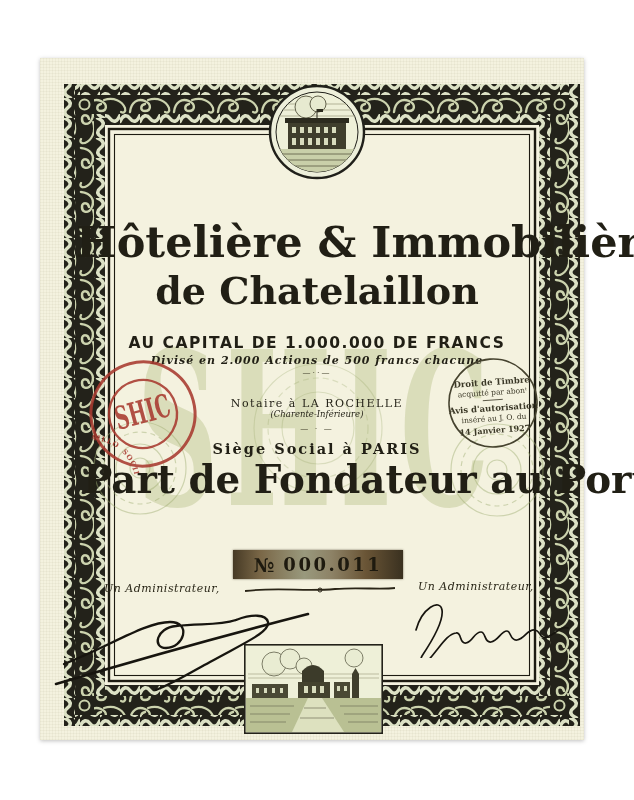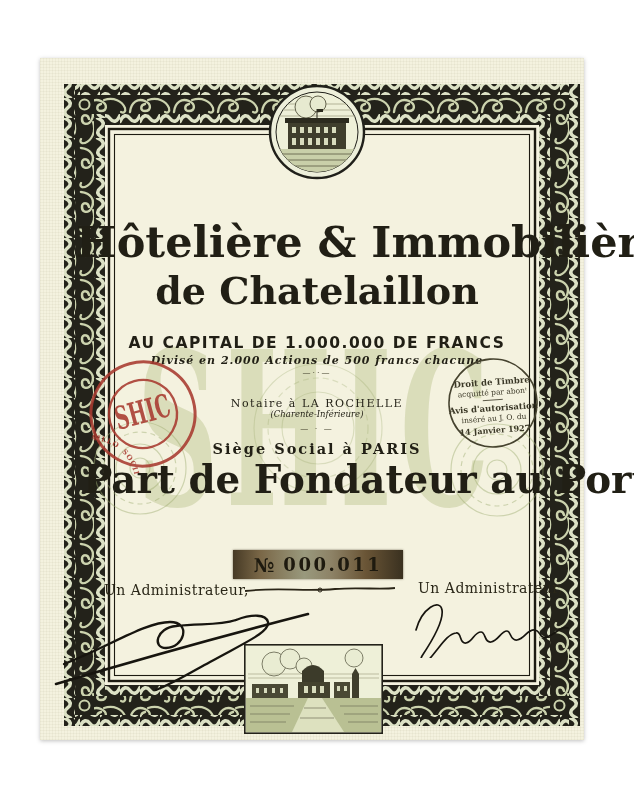--- a/index.html
+++ b/index.html
@@ -30,21 +30,21 @@
   .underprint{position:absolute;left:36px;right:26px;top:266px;text-align:center;
               font-size:112px;font-weight:700;letter-spacing:8px;color:rgba(158,172,104,0.30);
               transform:scaleY(1.9);transform-origin:top center;white-space:nowrap;line-height:1;}
   .numband{position:absolute;left:193px;top:492px;width:170px;height:29px;
            background:linear-gradient(90deg,#463a25 0%,#7a6747 16%,#99997d 42%,#8d8266 58%,#6a5536 78%,#3a3120 100%);
            box-shadow:0 0 2px rgba(40,30,10,0.6);
            display:flex;align-items:center;justify-content:center;gap:9px;
            color:#1e1a0f;font-weight:700;}
   .numband .nlabel{font-size:19px;}
   .numband .nvalue{font-size:18px;letter-spacing:2.5px;}
-  .adminlabel{position:absolute;font-size:14px;color:#2a2718;letter-spacing:0.5px;}
+  .adminlabel{position:absolute;font-size:11px;font-style:italic;color:#2a2718;letter-spacing:0.5px;}
   .admin-left{left:64px;top:524px;}
   .admin-right{left:378px;top:522px;}
   .faint{opacity:0.45;}
 </style>
 </head>
 <body>
 
 <div class="canvas">
   <div class="paper">
 

